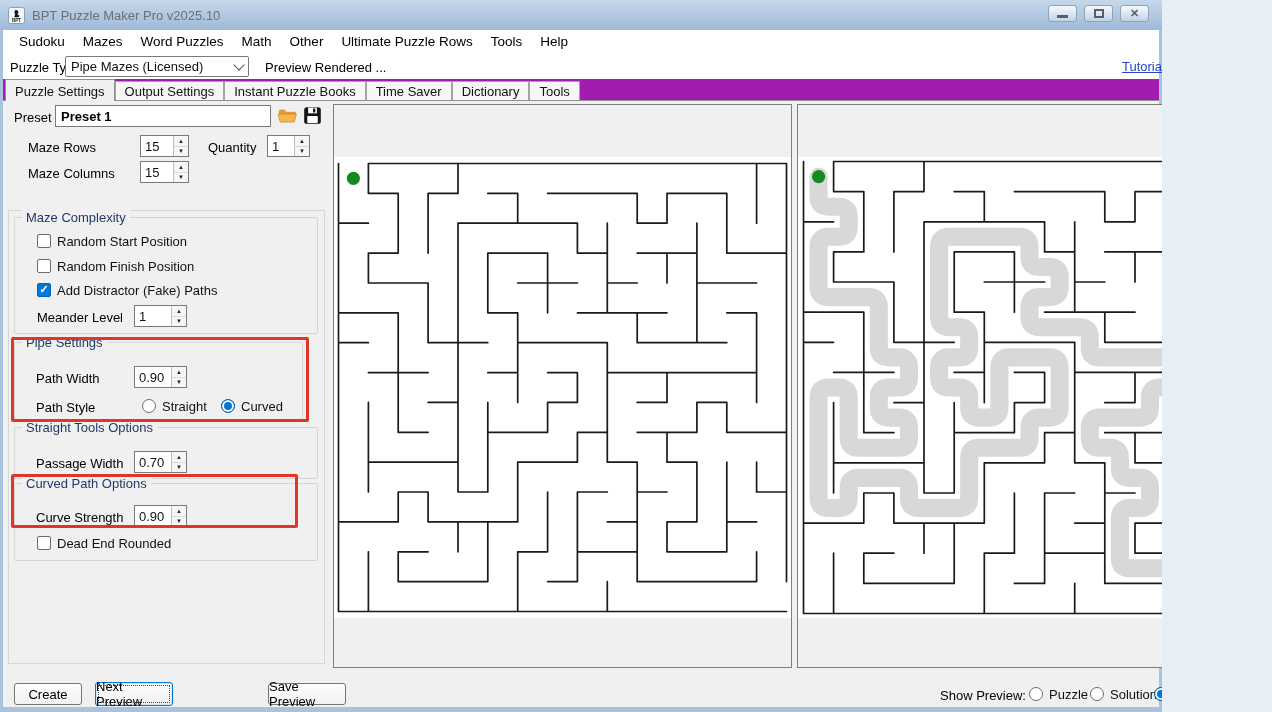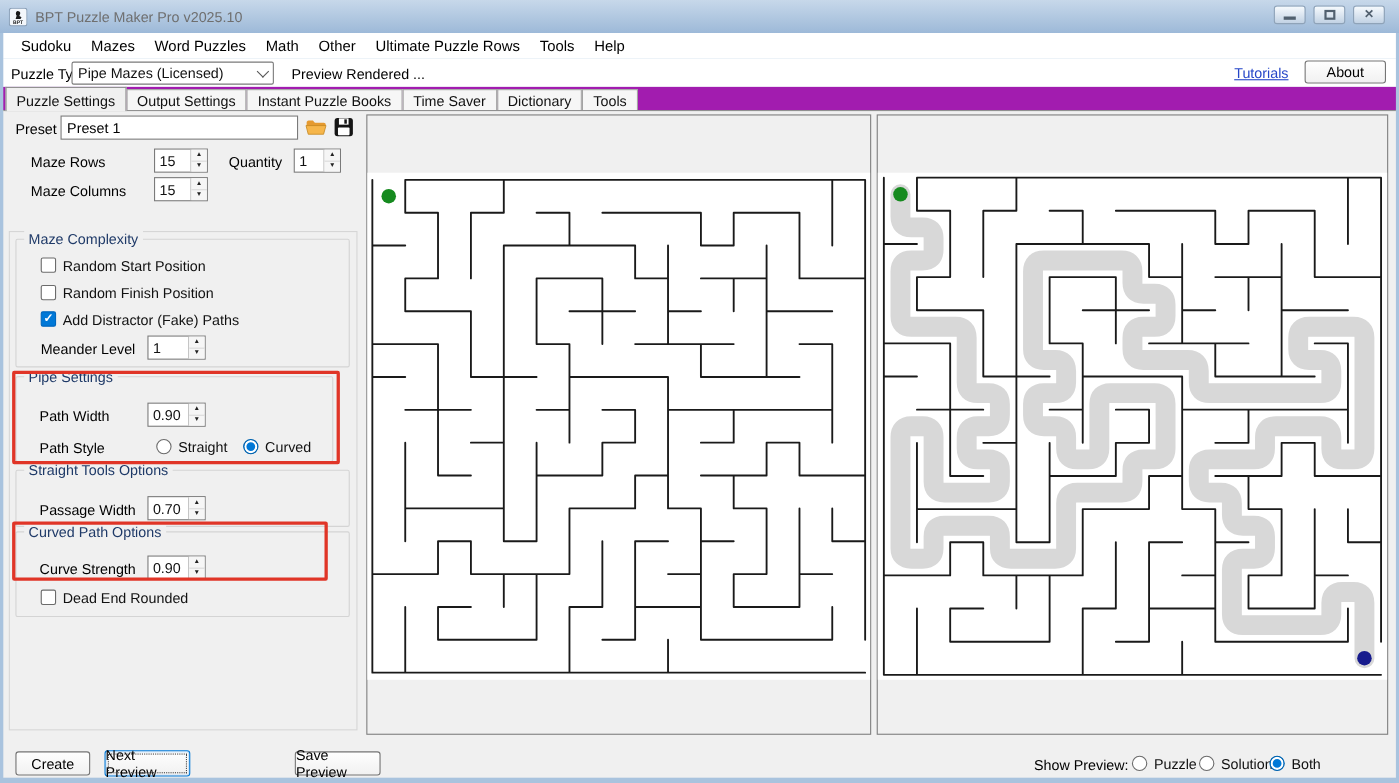--- a/index.html
+++ b/index.html
@@ -1,18 +1,18 @@
 <!DOCTYPE html>
 <html style="--accent: #0078d7; --highlight-red: #e03527; --wall: #1a1a1a; --solution-path: #d8d8d8; --start-dot: #168a1f; --end-dot: #171b8d; --group-title: #1f3a68; --link-blue: #2646c8;"><head>
 <meta charset="utf-8">
 <style>
   *{box-sizing:border-box;margin:0;padding:0}
   html,body{width:1272px;height:712px}
   body{font-family:"Liberation Sans",sans-serif;font-size:13px;color:#111;background:#e8eef5}
-  .window{position:relative;width:1272px;height:712px;background:#a9c3de;overflow:hidden}
+  .window{position:relative;width:1162px;height:712px;background:#a9c3de;overflow:hidden}
   
   .titlebar{position:absolute;top:0;left:0;right:0;height:30px;background:linear-gradient(#c7d8ea,#9db9d8);display:flex;align-items:center;padding-left:8px}
   .app-icon{width:17px;height:17px;flex:0 0 auto}
   .title-text{color:#6f6f6f;font-size:13px;margin-left:7px}
   .win-btns{position:absolute;right:13px;top:5px;display:flex;gap:7px}
   .win-btn{width:29px;height:17px;border:1px solid #8fa3b8;border-radius:3px;background:linear-gradient(#f6fafd,#cddaе8 60%,#c2d2e4);background:linear-gradient(#f6fafd,#c2d2e4);display:flex;align-items:center;justify-content:center;color:#51606f}
   .glyph-min{width:11px;height:3px;background:#51606f;margin-top:6px}
   .glyph-max{width:10px;height:9px;border:2px solid #51606f}
   .glyph-close{font-size:11px;font-weight:bold;line-height:1}
   
@@ -119,21 +119,21 @@
     <div class="tab">Output Settings</div>
     <div class="tab">Instant Puzzle Books</div>
     <div class="tab">Time Saver</div>
     <div class="tab">Dictionary</div>
     <div class="tab">Tools</div>
   </div>
 
   <div class="page">
 
     <span class="lbl" style="left:11px;top:9px">Preset</span>
-    <input class="text-input" style="left: 52px; top: 4px; width: 216px;" value="Preset 1">
+    <input class="text-input" style="left: 52px; top: 4px; width: 216px; font-weight: bold;" value="Preset 1">
     <div class="tool-btn" style="left:271px;top:2px">
       <svg width="22" height="22" viewBox="0 0 24 24">
         <path d="M3 7.2C3 6 3.8 5 5 5h4.2l2 2.3H20c1.1 0 2 .9 2 2v1H3z" fill="#e59a30"></path>
         <path d="M2.4 10h19.8l-2.4 8.6H4.6z" fill="#f6b64b" stroke="#c4861f" stroke-width="0.8"></path>
       </svg>
     </div>
     <div class="tool-btn" style="left:297px;top:2px">
       <svg width="21" height="21" viewBox="0 0 24 24">
         <rect x="2.5" y="2.5" width="19" height="19" rx="3" fill="#151515"></rect>
         <rect x="7" y="3" width="10" height="6.5" fill="#fff"></rect>

